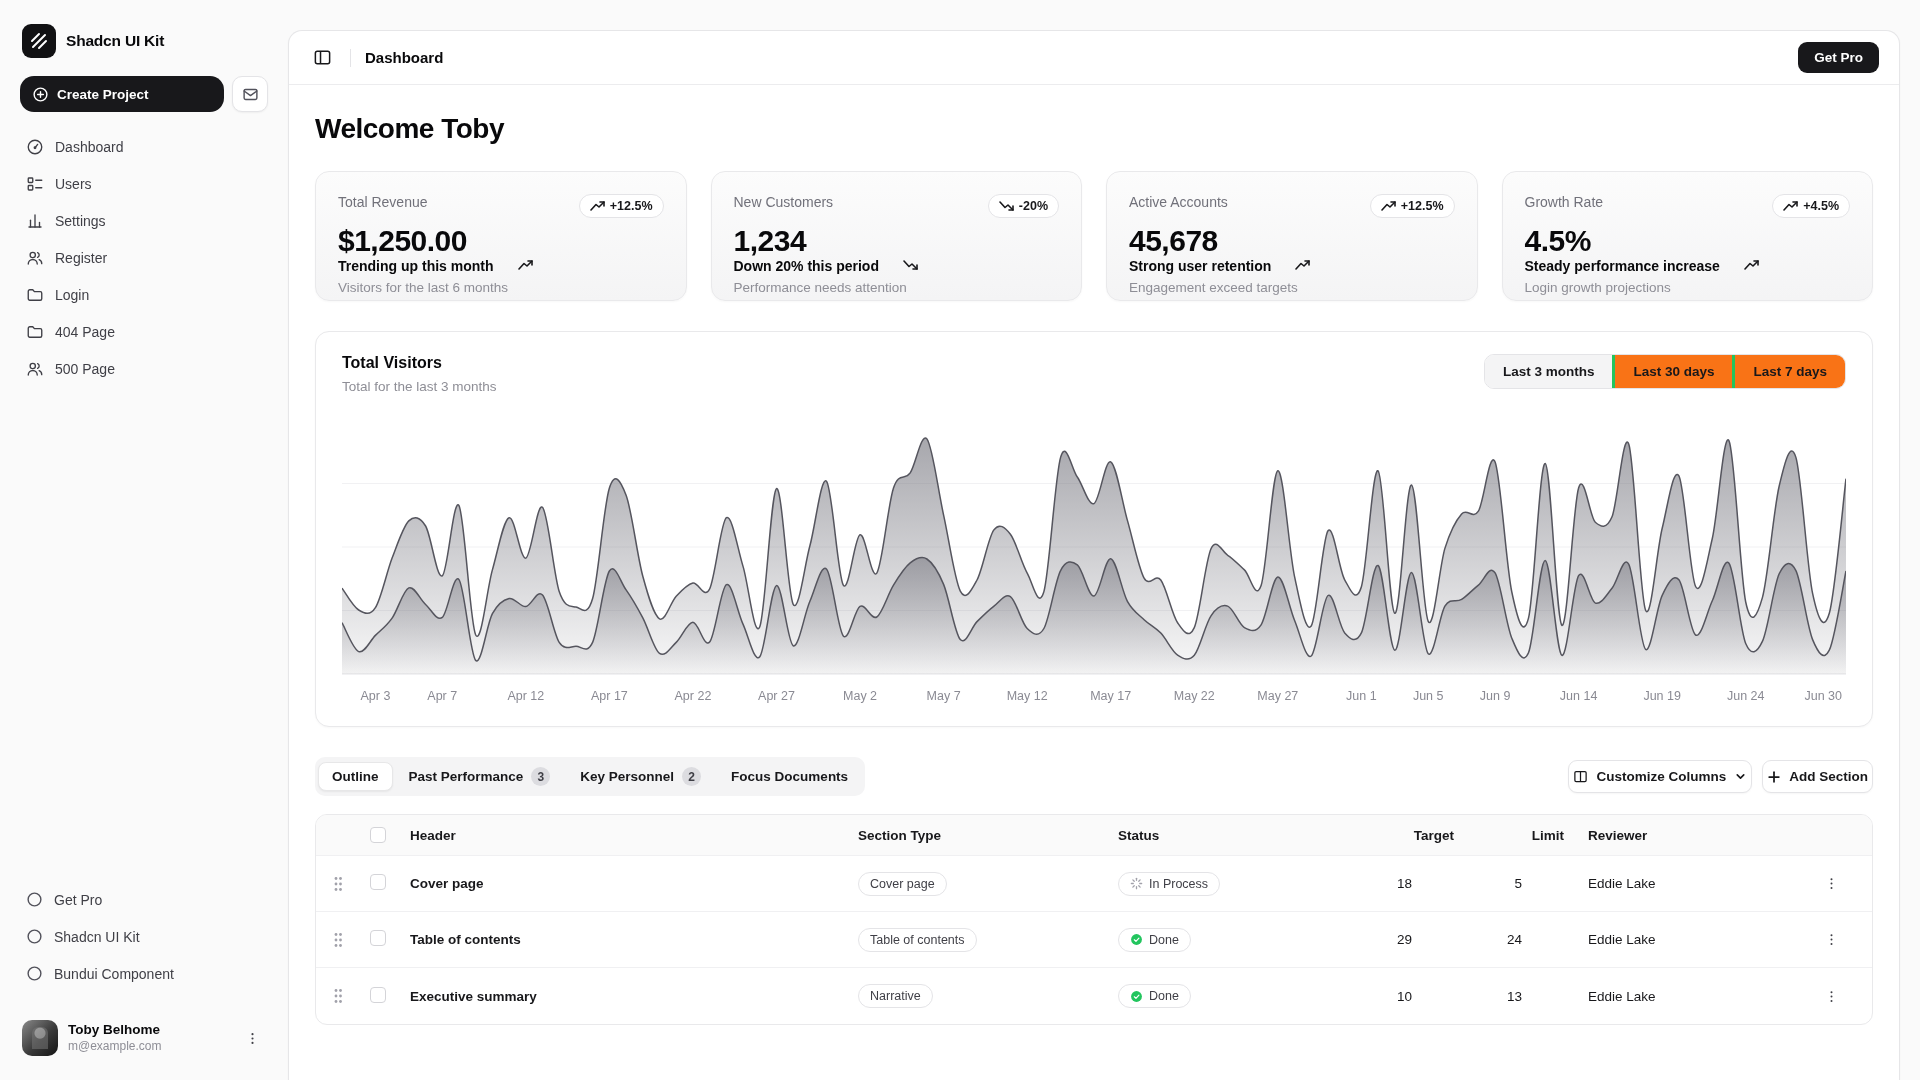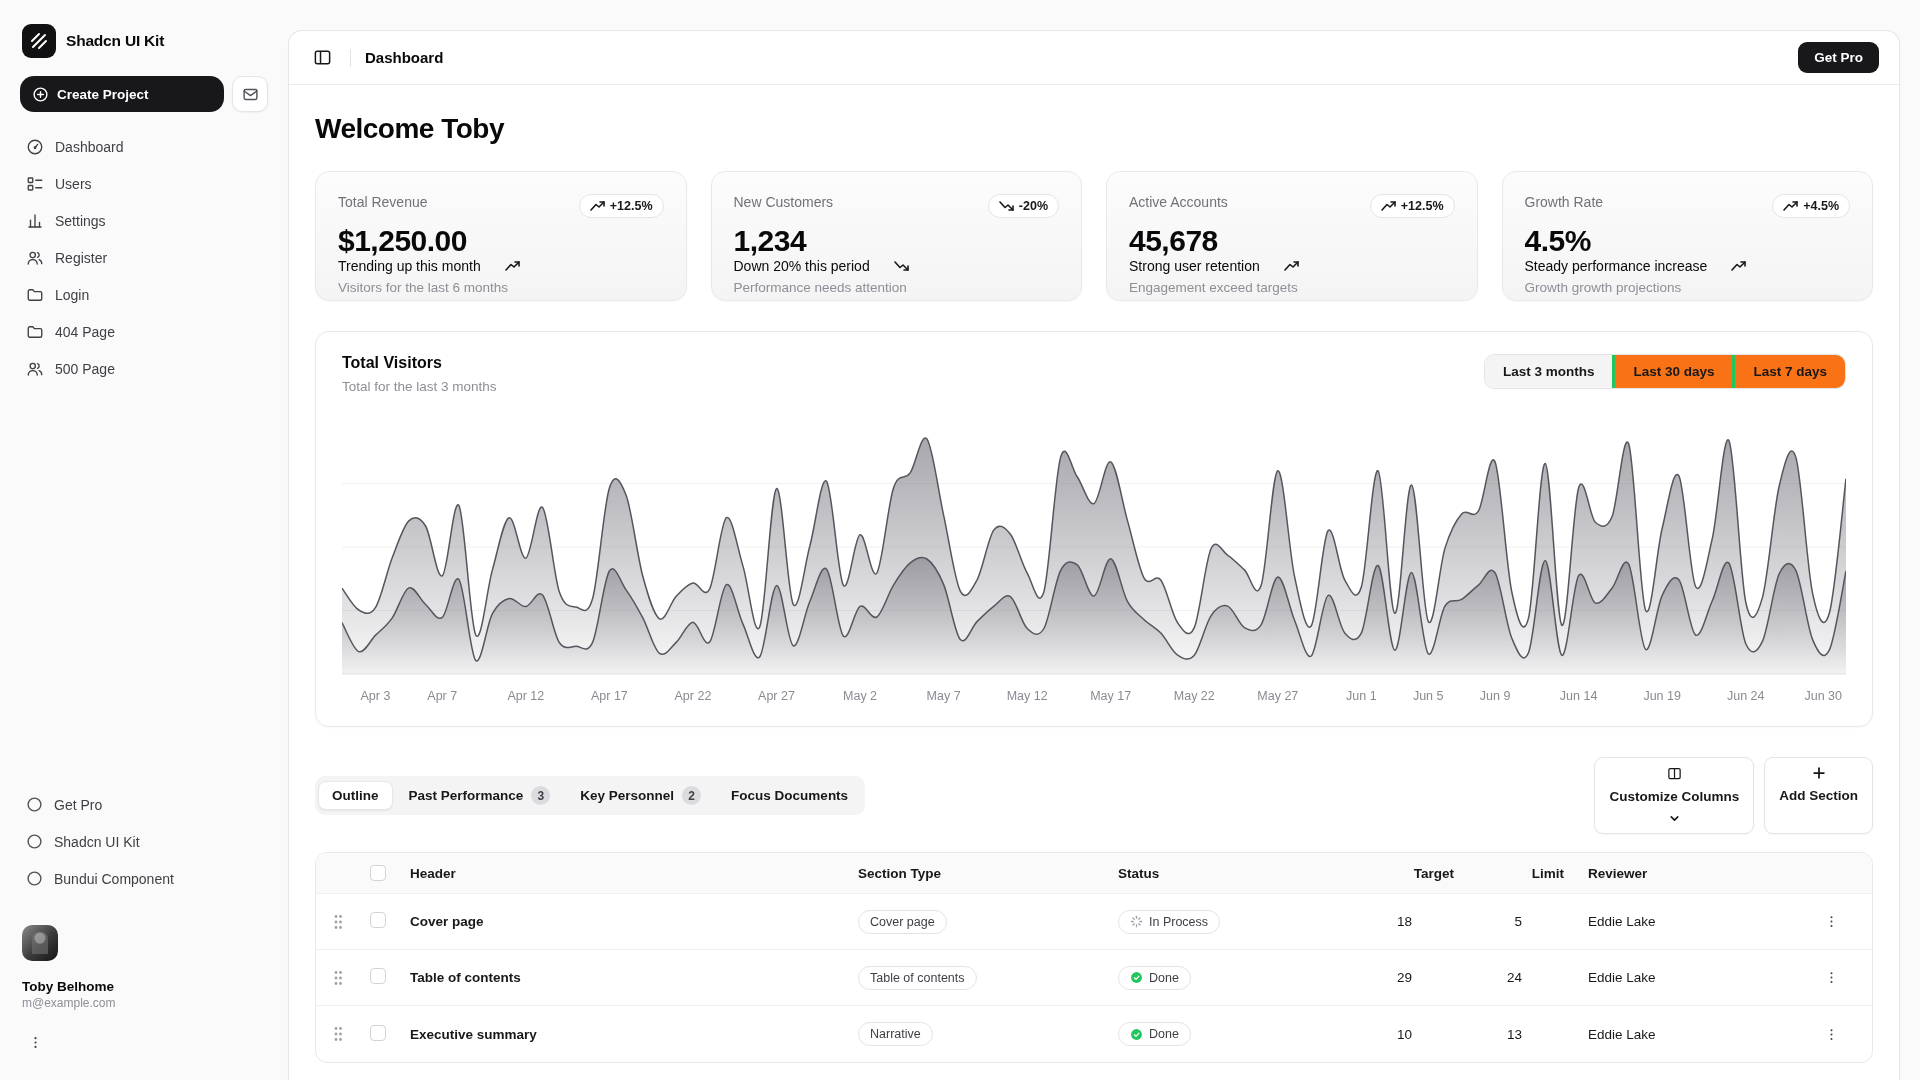--- a/index.html
+++ b/index.html
@@ -25,21 +25,21 @@
     font-size:13.5px; font-weight:600; display:flex; align-items:center; gap:8px; padding:0 12px;
     cursor:pointer; font-family:inherit; }
   .mail-btn { width:36px; height:36px; background:#fff; border:1px solid #e4e4e7; border-radius:10px;
     display:flex; align-items:center; justify-content:center; cursor:pointer;
     box-shadow:0 1px 2px rgba(0,0,0,.05); }
   .nav { display:flex; flex-direction:column; }
   .nav-item { display:flex; align-items:center; gap:11px; height:37px; padding:0 6px; border-radius:8px;
     font-size:14px; color:#3f3f46; cursor:pointer; }
   .nav-item svg { flex:0 0 auto; }
   .sidebar-bottom { margin-top:auto; display:flex; flex-direction:column; }
-  .user-row { display:flex; gap:18px; margin-top:22px; padding:6px 2px;flex-direction:column; }
+  .user-row { display:flex; align-items:center; gap:10px; margin-top:22px; padding:6px 2px; }
   .avatar { width:36px; height:36px; border-radius:10px;
     background:linear-gradient(135deg,#8a8a8a 0%,#3a3a3a 55%,#141414 100%); position:relative; overflow:hidden; }
   .avatar::after { content:""; position:absolute; left:10px; top:7px; width:16px; height:22px;
     background:radial-gradient(circle at 50% 28%, #cfcfcf 0 5px, transparent 6px),
                linear-gradient(#777 0 0); border-radius:6px 6px 0 0; opacity:.55; }
   .user-meta { flex:1; line-height:1.25; }
   .user-name { font-size:13.5px; font-weight:700; }
   .user-email { font-size:12px; color:#8e8e96; }
 
   
@@ -58,21 +58,21 @@
   .stats { display:grid; grid-template-columns:repeat(4,1fr); gap:24px; }
   .stat-card { height:130px; border:1px solid #e9e9eb; border-radius:14px; padding:22px 22px 20px 22px;
     background:linear-gradient(180deg,#fcfcfc 0%,#f4f4f5 100%); display:flex; flex-direction:column;
     box-shadow:0 1px 2px rgba(0,0,0,.03); }
   .stat-top { display:flex; align-items:flex-start; justify-content:space-between; }
   .stat-label { font-size:14px; color:#71717a; }
   .stat-badge { display:flex; align-items:flex-end; gap:5px; border:1px solid #e4e4e7; background:#fff;
     border-radius:999px; padding:4px 10px; font-size:12.5px; font-weight:600; color:#18181b; }
   .stat-value { font-size:30px; font-weight:800; letter-spacing:-.5px; margin-top:6px; }
   .stat-footer { margin-top:auto; }
-  .stat-footer-main { display:flex; align-items:center; gap:24px; font-size:14px; font-weight:400; }
+  .stat-footer-main { display:flex; align-items:flex-start; gap:24px; font-size:14px; font-weight:700; }
   .stat-footer-sub { font-size:13.5px; color:#8e8e96; margin-top:6px; }
 
   
   .chart-card { margin-top:30px; border:1px solid #e9e9eb; border-radius:14px; background:#fff;
     padding:22px 26px 18px 26px; box-shadow:0 1px 2px rgba(0,0,0,.03); }
   .chart-head { display:flex; align-items:flex-start; }
   .chart-title { font-size:16px; font-weight:700; }
   .chart-sub { font-size:13.5px; color:#8e8e96; margin-top:7px; }
   .range-group { margin-left:auto; display:flex; border:1px solid #e4e4e7; border-radius:10px;
     overflow:hidden; background:#fff; }
@@ -87,22 +87,22 @@
   .section-bar { display:flex; align-items:center; margin-top:30px; }
   .seg-tabs { display:flex; align-items:center; background:#f4f4f5; border-radius:10px; padding:3px; gap:2px; }
   .seg-tab { display:flex; align-items:center; gap:8px; padding:7px 14px; font-size:13.5px; font-weight:600;
     color:#18181b; border-radius:8px; cursor:pointer; border:none; background:transparent; font-family:inherit; }
   .seg-tab.active { background:#fff; border:1px solid #e7e7e8; box-shadow:0 1px 2px rgba(0,0,0,.06);
     padding:6px 13px; }
   .count-badge { min-width:19px; height:19px; border-radius:999px; background:#dcdce0; color:#3f3f46;
     font-size:12px; font-weight:600; display:flex; align-items:center; justify-content:center; padding:0 5px; }
   .bar-actions { margin-left:auto; display:flex; gap:10px; }
   .outline-btn { display:flex; align-items:center; gap:8px; background:#fff; border:1px solid #e4e4e7;
-    border-radius:9px; padding:8px 14px; font-size:13.5px; font-weight:600; color:#18181b; cursor:pointer;
-    box-shadow:0 1px 2px rgba(0,0,0,.04); font-family:inherit;flex-direction:column; }
+    border-radius:9px; padding:8px 4px; font-size:13.5px; font-weight:600; color:#18181b; cursor:pointer;
+    box-shadow:0 1px 2px rgba(0,0,0,.04); font-family:inherit; }
 
   
   .table-wrap { margin-top:18px; border:1px solid #e9e9eb; border-radius:12px; overflow:hidden; background:#fff; }
   table { width:100%; border-collapse:collapse; }
   thead tr { background:#fafafa; }
   th { font-size:13.5px; font-weight:700; text-align:left; padding:12px 10px; color:#18181b; }
   td { font-size:13.5px; padding:0 10px; height:56px; border-top:1px solid #f0f0f2; color:#18181b; }
   .col-drag { width:44px; } .col-check { width:40px; } .col-type { width:260px; } .col-status { width:240px; }
   .col-target { width:120px; text-align:right; } .col-limit { width:110px; text-align:right; }
   .col-reviewer { width:230px; } .col-actions { width:64px; }
@@ -391,21 +391,21 @@
           </div>
           <div class="stat-value">4.5%</div>
           <div class="stat-footer">
             <div class="stat-footer-main">
                 <span>Steady performance increase</span>
               <svg class="icon-up" width="15" height="14" viewBox="0 0 15 14" color="#18181b">
                   <use href="#i-trend-up"></use>
                 </svg>
 
             </div>
-            <div class="stat-footer-sub">Growth growth projections</div>
+            <div class="stat-footer-sub">Login growth projections</div>
           </div>
         </div>
       </div>
 
       <div class="chart-card">
         <div class="chart-head">
           <div>
             <div class="chart-title">Total Visitors</div>
             <div class="chart-sub">Total for the last 3 months</div>
           </div>

